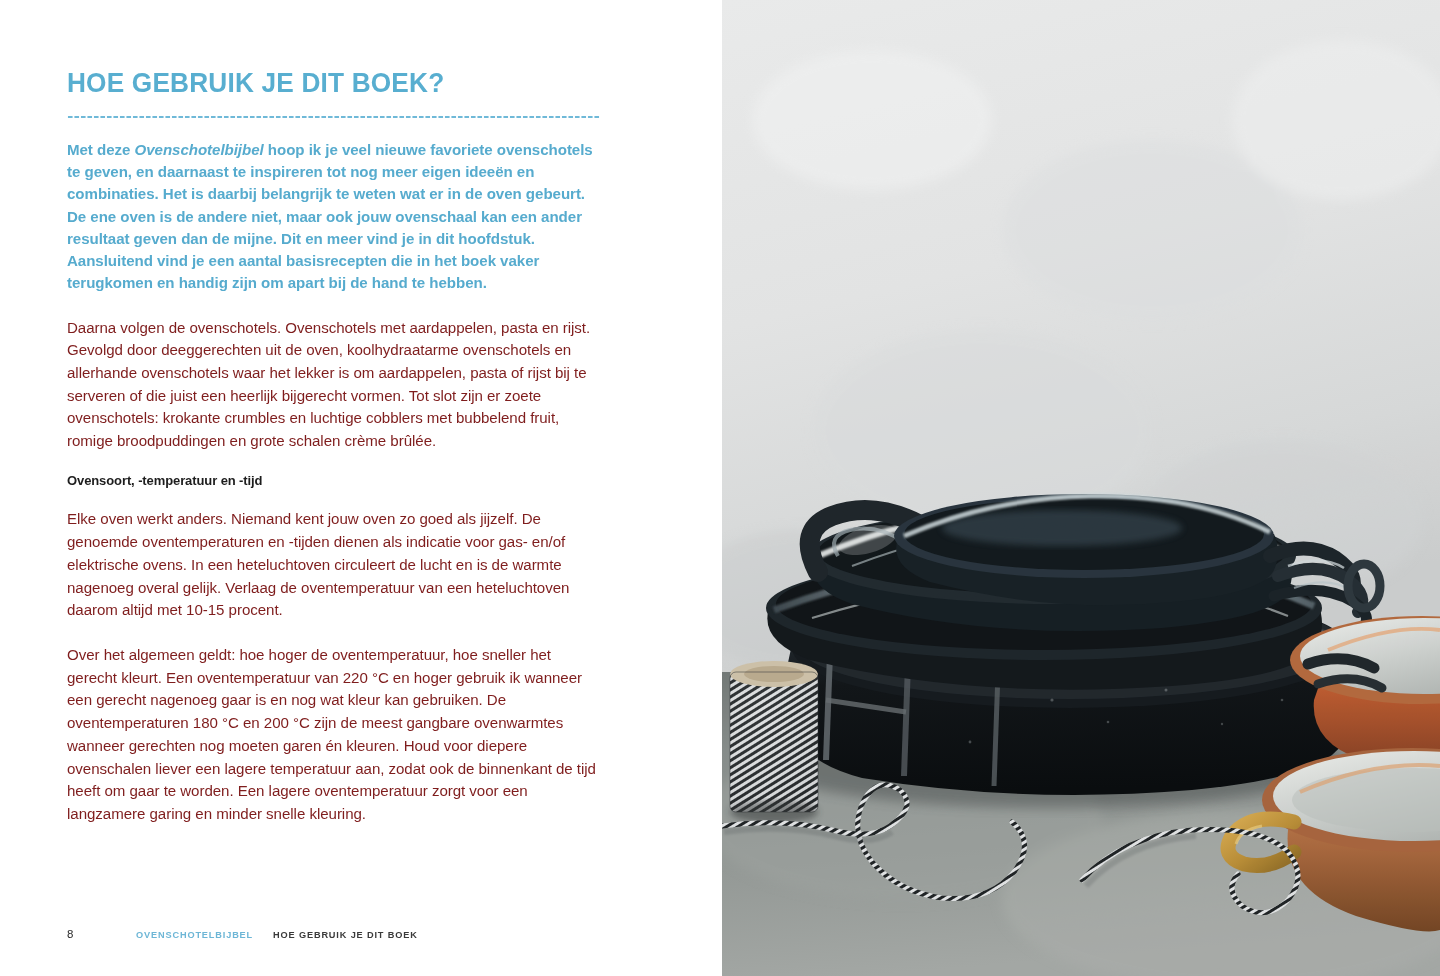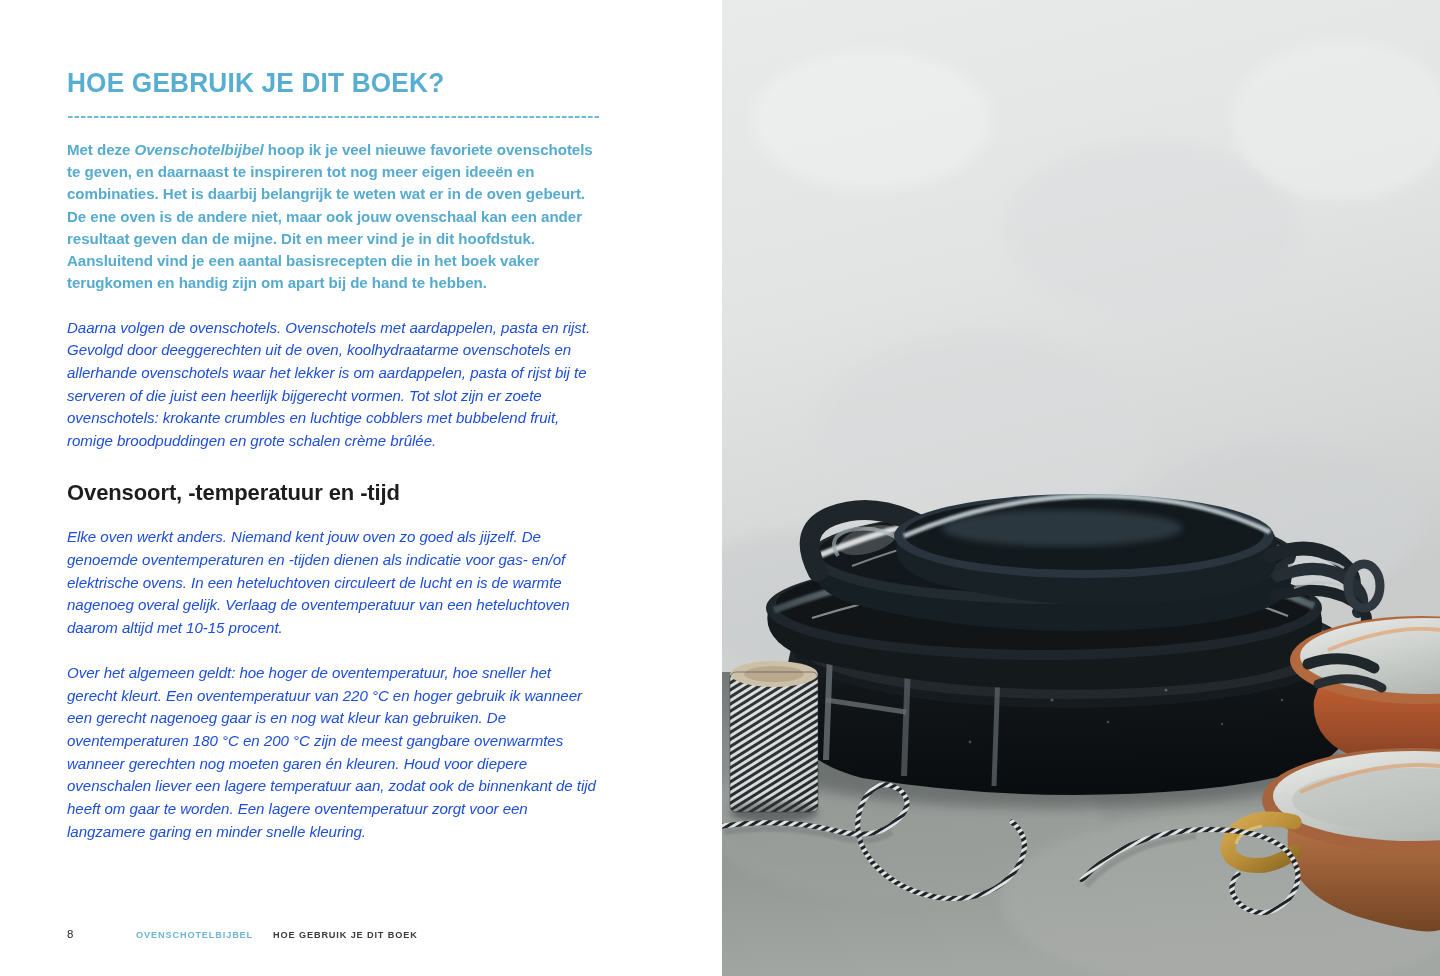--- a/index.html
+++ b/index.html
@@ -73,29 +73,28 @@
   }
   .intro em {
     font-style: italic;
     font-weight: 700;
   }
 
   p.body-text {
     margin-top: 22px;
     font-size: 15.1px;
     line-height: 1.505;
-    color: #1d4ed8;
+    color: #7f1d1d;
     letter-spacing: -0.05px;
     font-weight: 400;
-    font-style: italic;
   }
 
   h2.subhead {
-    margin-top: 27px;
-    font-size: 22px;
+    margin-top: 20px;
+    font-size: 13px;
     font-weight: 700;
     color: #1d1d1d;
     letter-spacing: -0.1px;
     line-height: 1.2;
   }
 
   h2.subhead + p.body-text {
     margin-top: 20px;
   }
 

